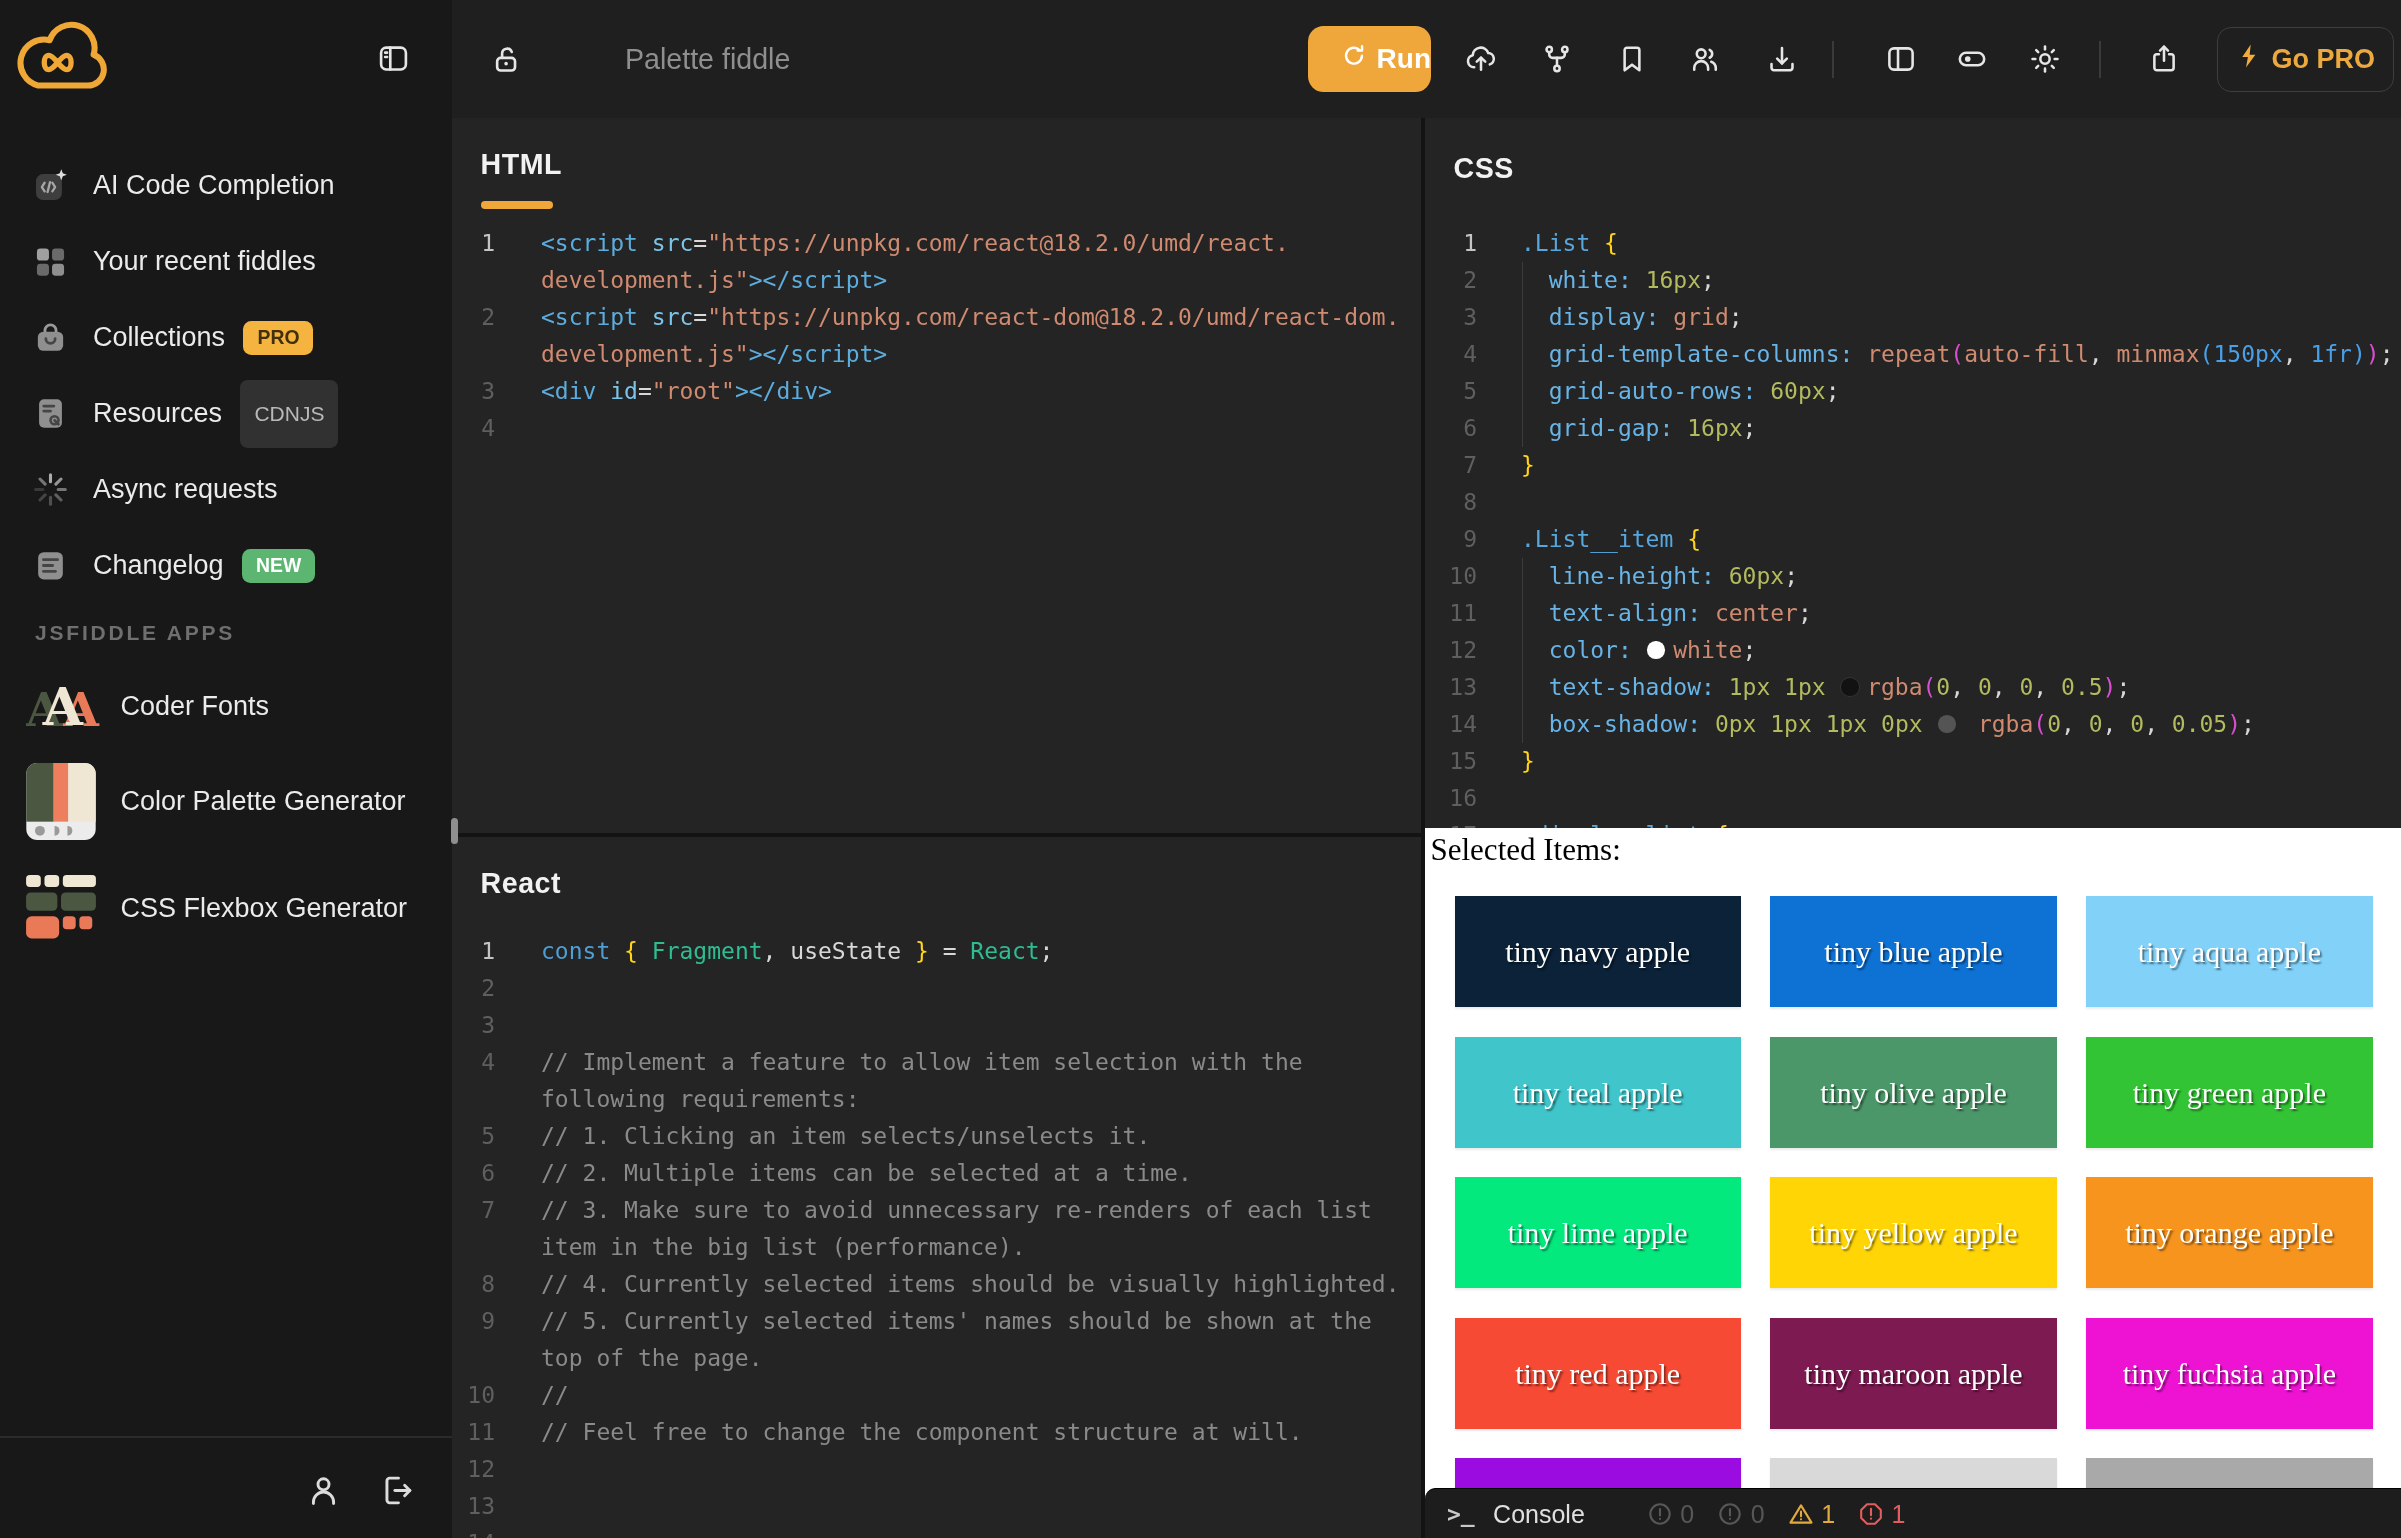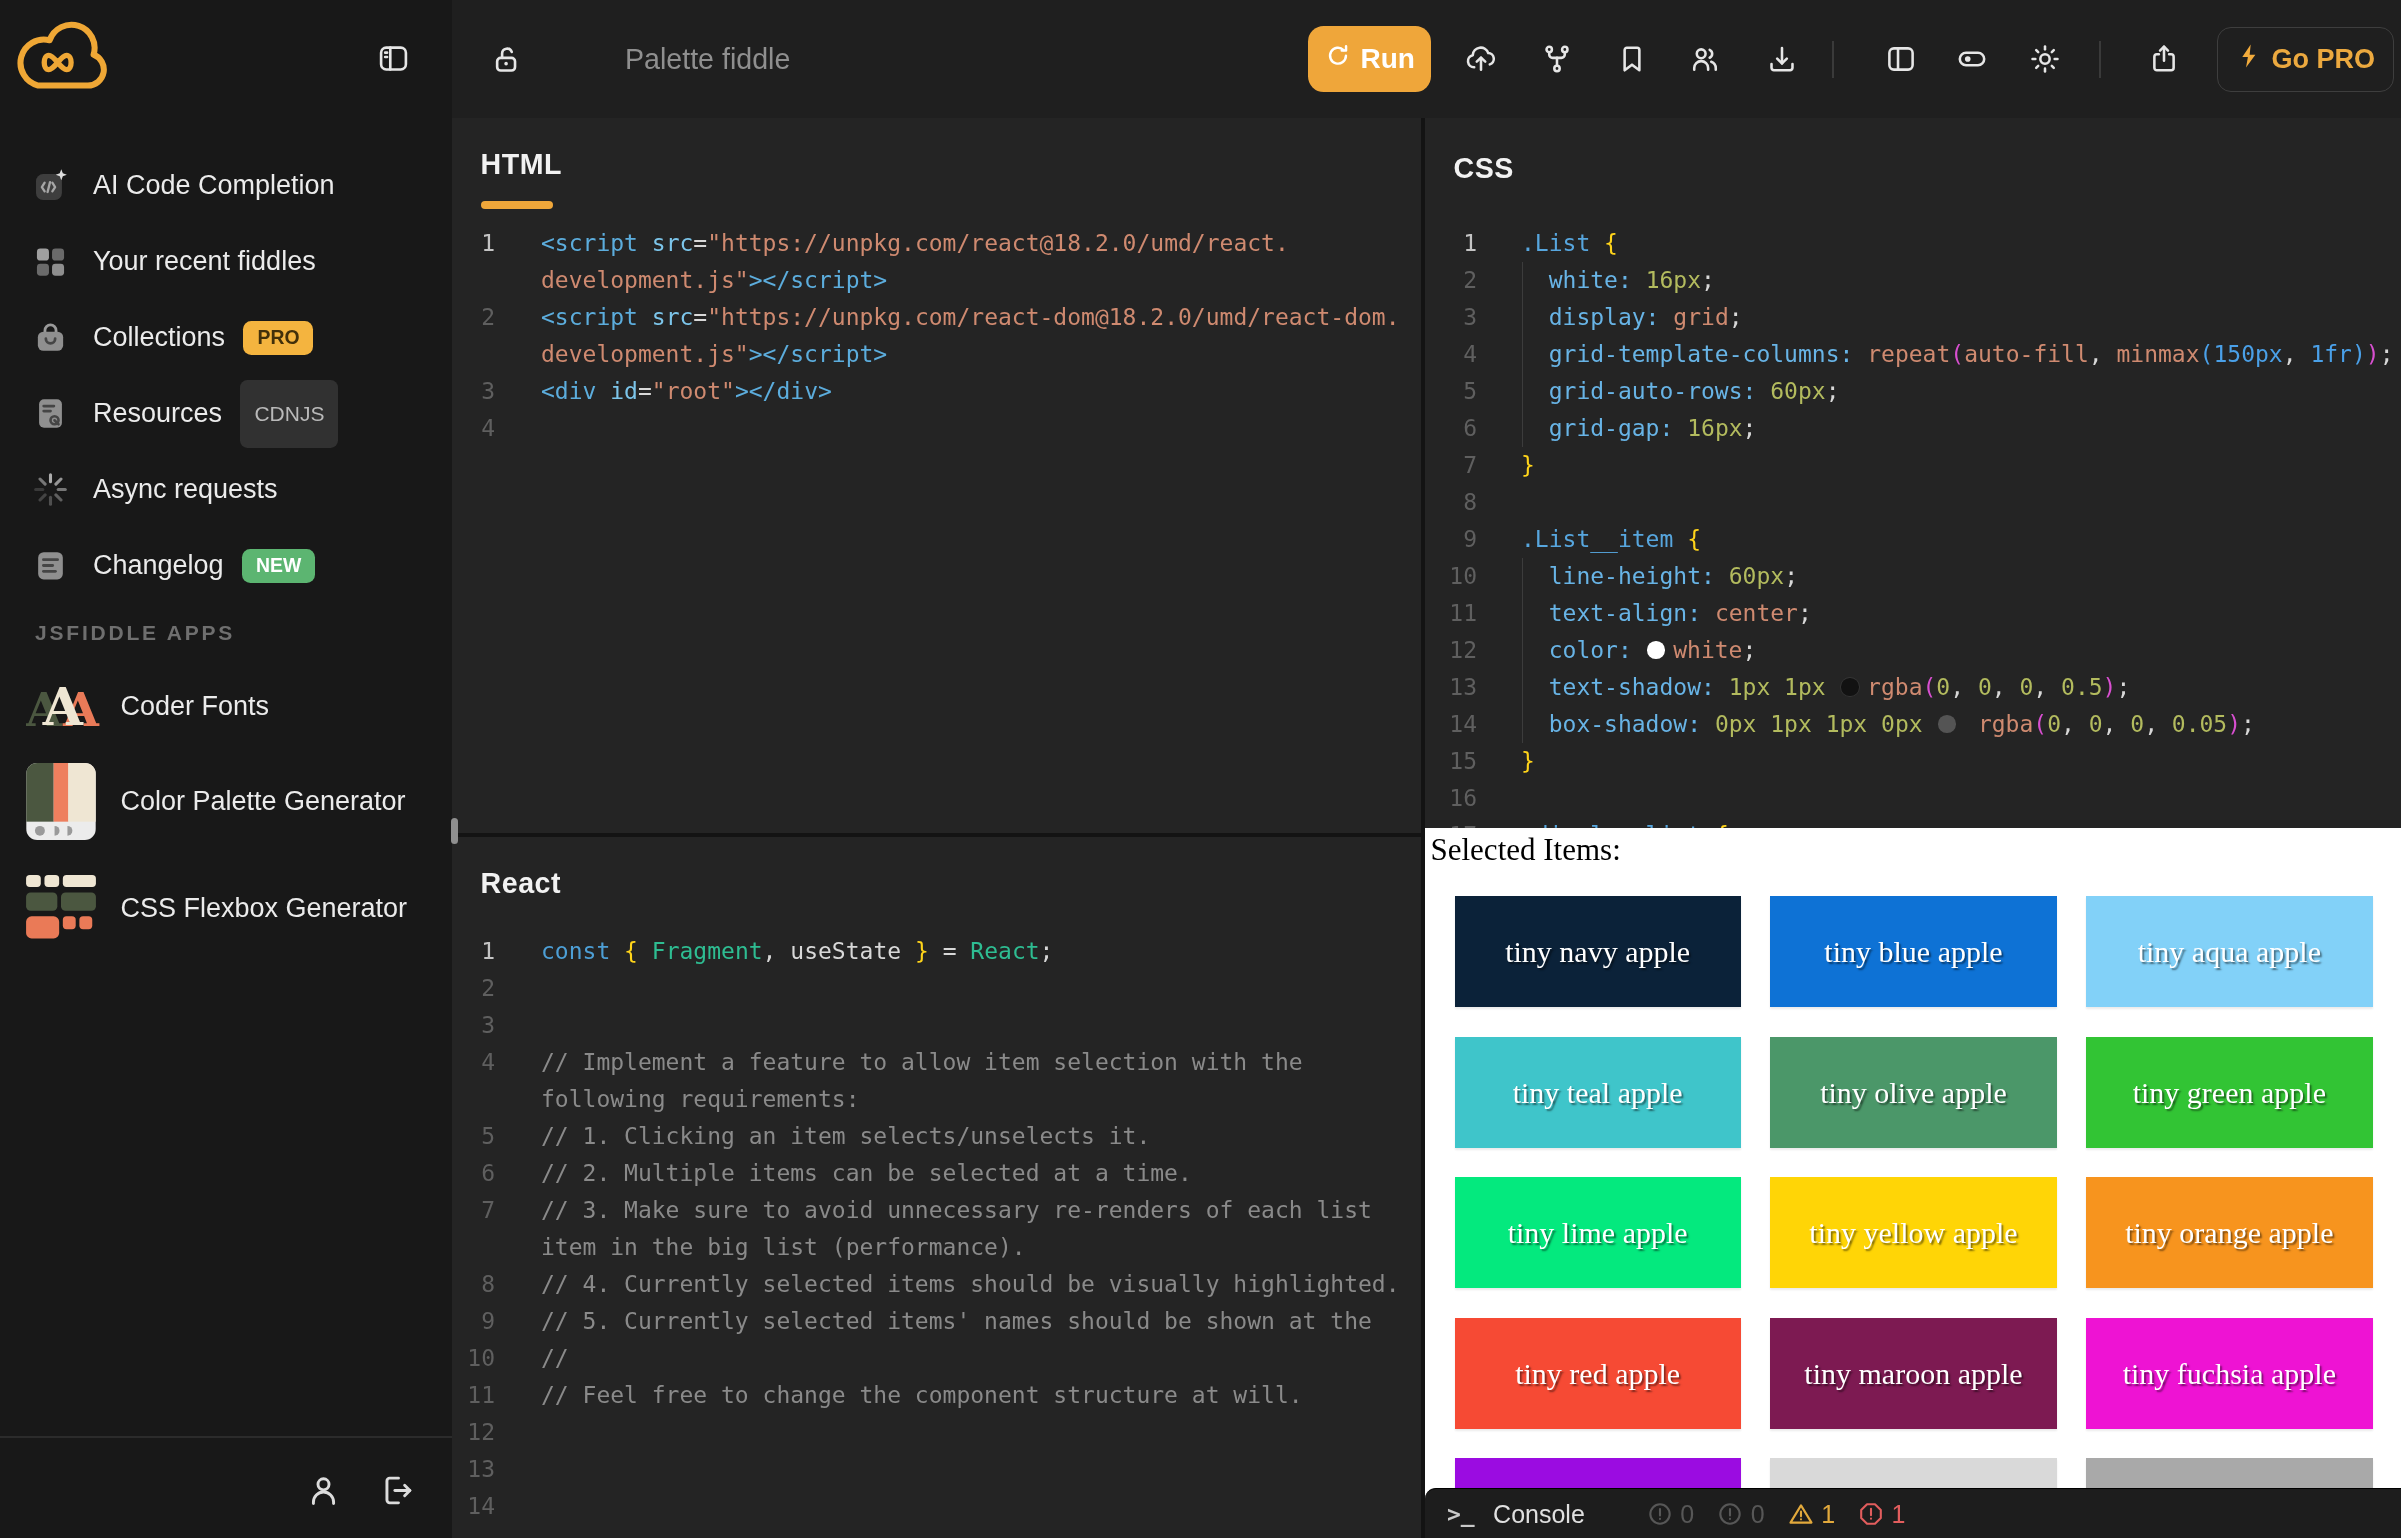--- a/index.html
+++ b/index.html
@@ -11,21 +11,21 @@
   .header-left{position:absolute;left:0;top:0;width:452px;height:118px;background:#181818;}
   .logo{position:absolute;left:14.7px;top:20px;width:96px;height:76px;cursor:pointer;}
   .iconbtn{position:absolute;top:41px;width:35px;height:35px;color:#e6e6e6;display:flex;
            align-items:center;justify-content:center;cursor:pointer;}
   .iconbtn svg{display:block;}
   .toggle-side{left:376px;}
   .lock{left:489px;top:42px;}
   .fiddle-title{position:absolute;left:625px;top:0;height:118px;display:flex;align-items:center;
                 font-size:28.6px;color:#8f8f8f;cursor:text;}
   .run-btn{position:absolute;left:1308px;top:26px;width:123px;height:66px;border-radius:15.7px;
-           background:#efa63a;display:flex;align-items:center;justify-content:center;gap:8.3px;
+           background:#efa63a;display:flex;align-items:center;justify-content:flex-end;gap:8.3px;
            color:#fff;font-size:28px;font-weight:bold;cursor:pointer;}
   .hsep{position:absolute;top:41px;width:1.8px;height:37px;background:#3a3a3a;}
   .gopro-btn{position:absolute;left:2217px;top:27px;width:177px;height:65px;border:1.8px solid #3e3e3e;
              border-radius:14px;box-sizing:border-box;display:flex;align-items:center;justify-content:center;
              gap:7.4px;color:#eca93f;font-size:27px;font-weight:bold;cursor:pointer;}
 
   
   .sidebar{position:absolute;left:0;top:118px;width:452px;height:1421px;background:#181818;}
   #sidebar-items{position:absolute;left:0;top:29.5px;right:0;}
   .side-item{height:76px;display:flex;align-items:center;padding-left:32px;cursor:pointer;}
@@ -499,20 +499,24 @@
           <span class="gutter"></span>
           <span class="code"><span class="tk-com">item in the big list (performance).</span></span>
         </div>
         <div class="code-row">
           <span class="gutter">8</span>
           <span class="code"><span class="tk-com">// 4. Currently selected items should be visually highlighted.</span></span>
         </div>
         <div class="code-row">
           <span class="gutter">9</span>
           <span class="code"><span class="tk-com">// 5. Currently selected items' names should be shown at the</span></span>
+        </div>
+        <div class="code-row">
+          <span class="gutter"></span>
+          <span class="code"><span class="tk-com">top of the page.</span></span>
         </div>
         <div class="code-row">
           <span class="gutter">10</span>
           <span class="code"><span class="tk-com">//</span></span>
         </div>
         <div class="code-row">
           <span class="gutter">11</span>
           <span class="code"><span class="tk-com">// Feel free to change the component structure at will.</span></span>
         </div>
         <div class="code-row">

